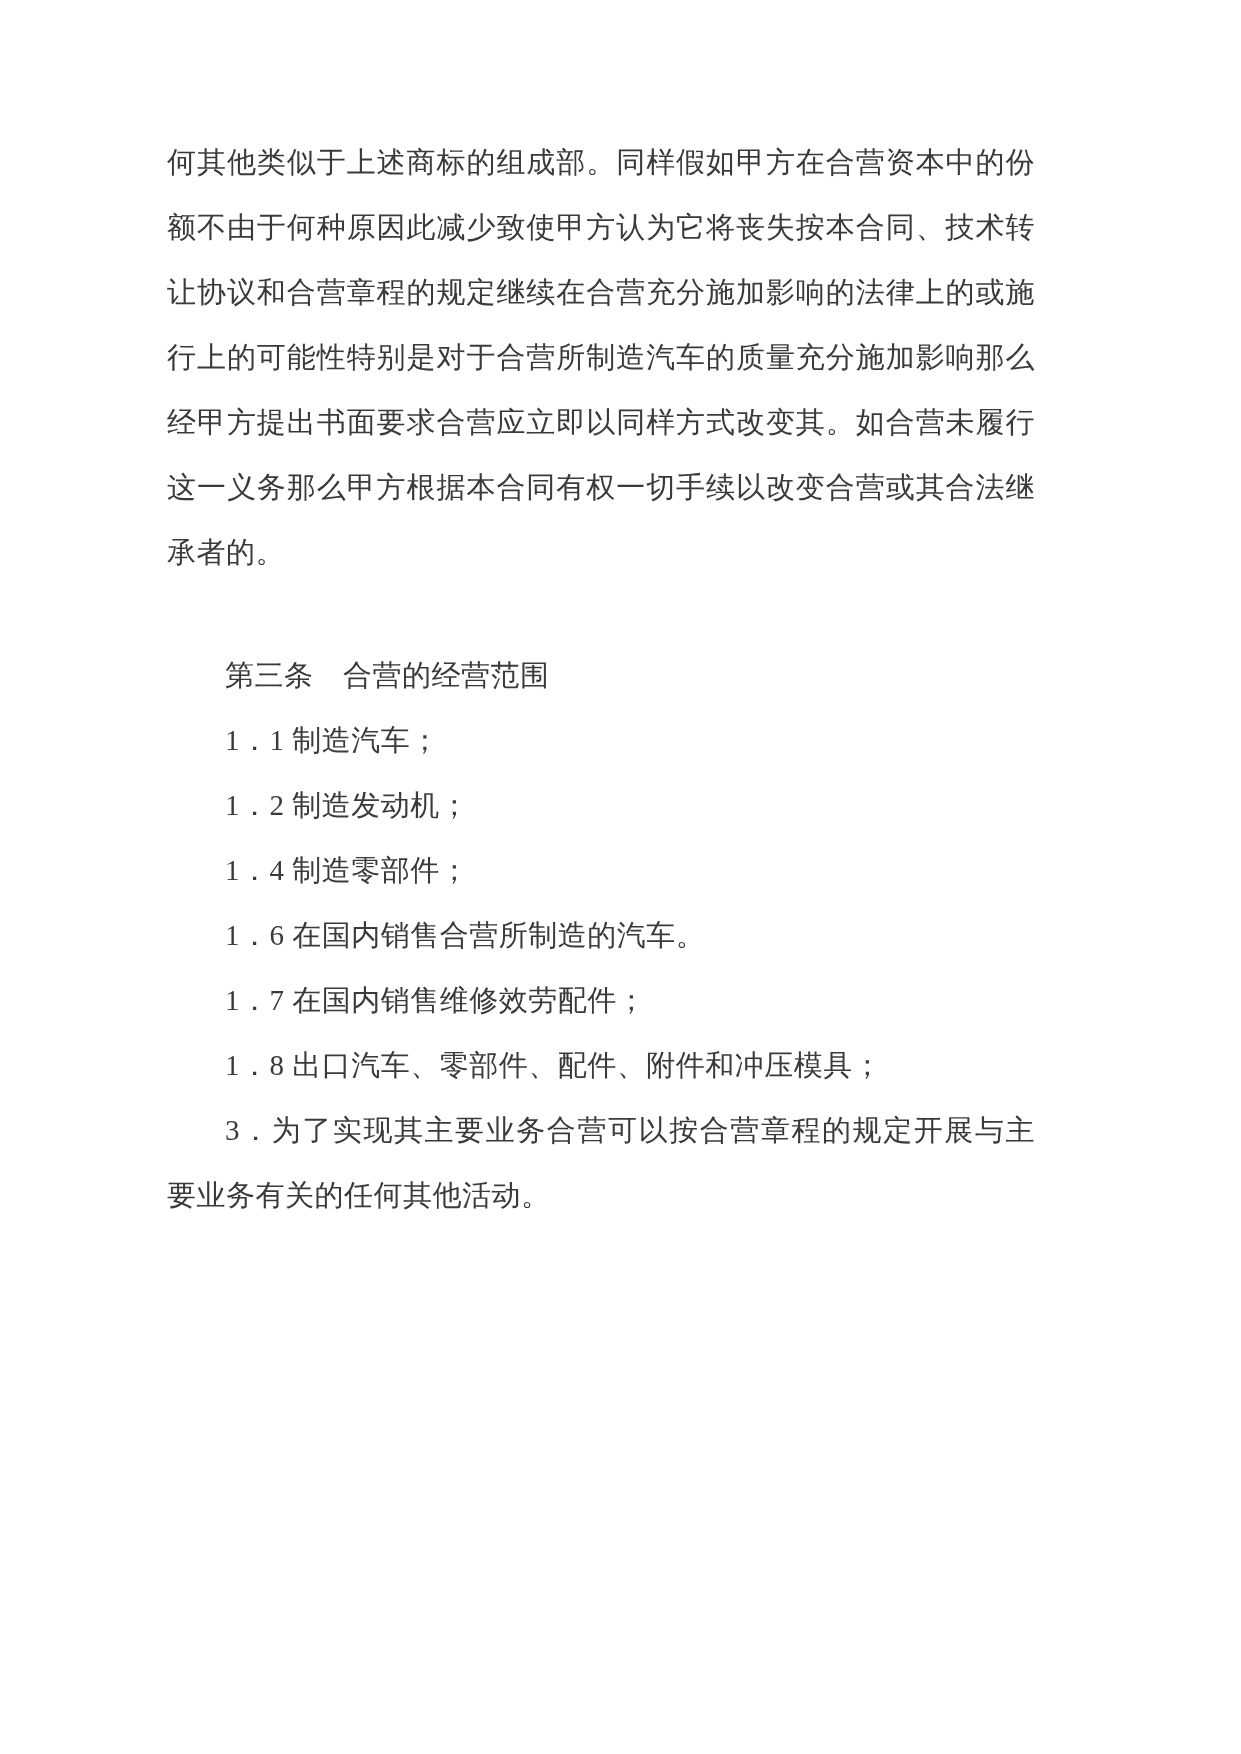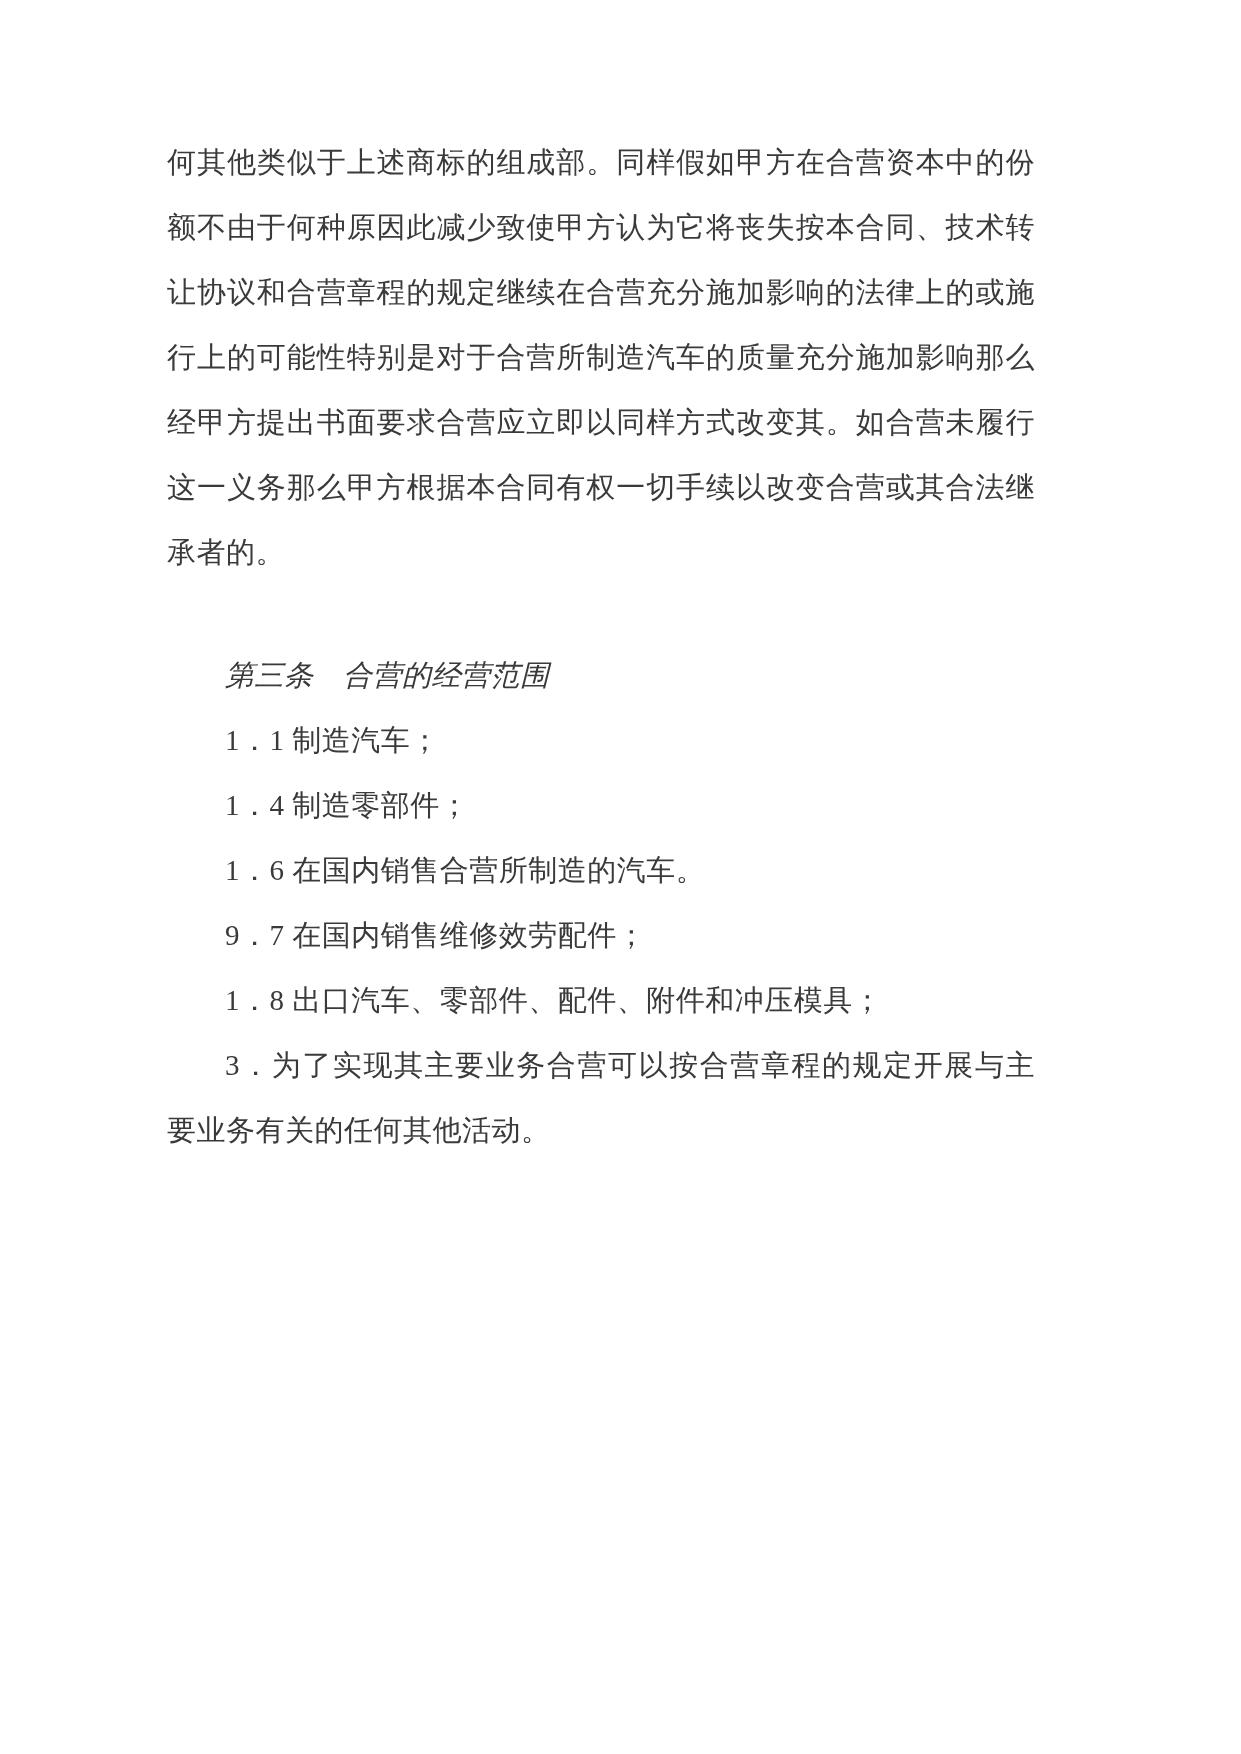--- a/index.html
+++ b/index.html
@@ -29,42 +29,42 @@
   }
   .justified {
     text-align: justify;
     text-justify: inter-character;
   }
   .indent2 {
     text-indent: 58px;
   }
   .section-heading {
     margin-top: 58px;
-    font-style: italic;
   }
 </style>
 </head>
 <body>
 
 <div class="page">
 
   <p class="doc-text justified">何其他类似于上述商标的组成部。同样假如甲方在合营资本中的份额不由于何种原因此减少致使甲方认为它将丧失按本合同、技术转让协议和合营章程的规定继续在合营充分施加影响的法律上的或施行上的可能性特别是对于合营所制造汽车的质量充分施加影响那么经甲方提出书面要求合营应立即以同样方式改变其。如合营未履行这一义务那么甲方根据本合同有权一切手续以改变合营或其合法继承者的。</p>
 
   <p class="doc-text indent2 section-heading">第三条　合营的经营范围</p>
 
 
   <p class="doc-text indent2 justified">1．1 制造汽车；</p>
 
+  <p class="doc-text indent2 justified">1．2 制造发动机；</p>
 
   <p class="doc-text indent2 justified">1．4 制造零部件；</p>
 
 
 
   <p class="doc-text indent2 justified">1．6 在国内销售合营所制造的汽车。</p>
 
-  <p class="doc-text indent2 justified">9．7 在国内销售维修效劳配件；</p>
+  <p class="doc-text indent2 justified">1．7 在国内销售维修效劳配件；</p>
 
   <p class="doc-text indent2 justified">1．8 出口汽车、零部件、配件、附件和冲压模具；</p>
 
 
   <p class="doc-text indent2 justified">3．为了实现其主要业务合营可以按合营章程的规定开展与主要业务有关的任何其他活动。</p>
 
 </div>
 
 </body></html>

